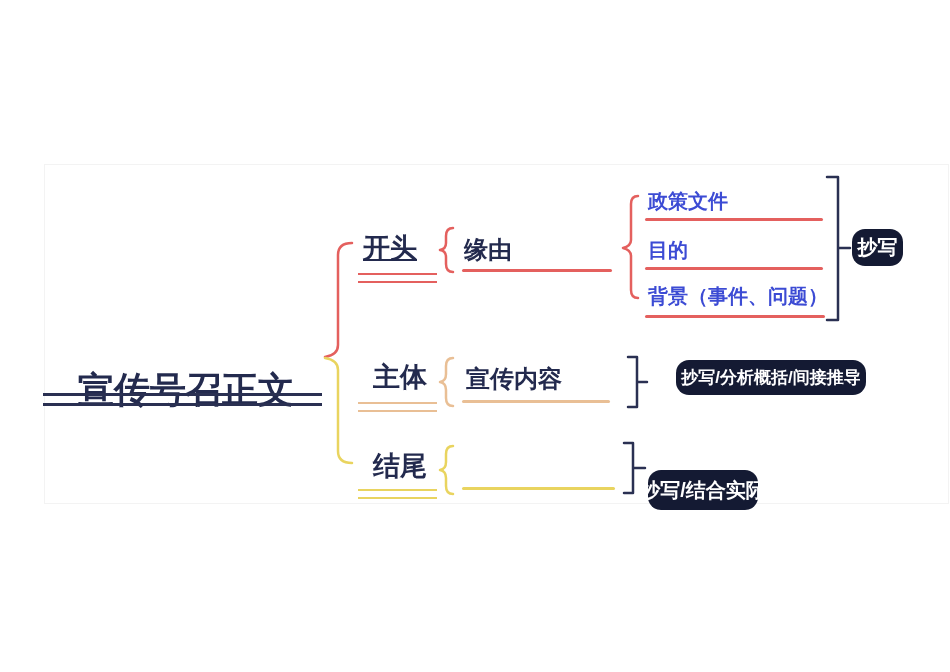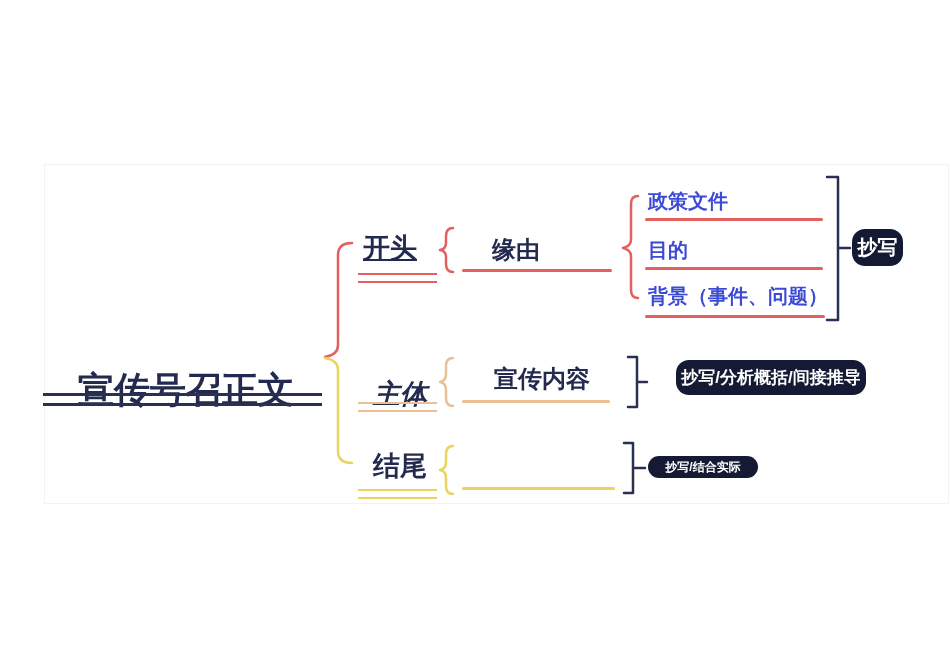--- a/index.html
+++ b/index.html
@@ -21,21 +21,21 @@
   }
   .label {
     position: absolute;
     white-space: nowrap;
     font-weight: 700;
     color: var(--navy, #232a4e);
     line-height: 1.1;
   }
   .root-label   { font-size: 36px; text-align: center; }
   .branch-label { font-size: 27px; text-align: center; }
-  .sub-label    { font-size: 24px; margin-left: 28px; }
+  .sub-label    { font-size: 24px; }
   .leaf-label   { font-size: 20px; color: var(--blue, #3c4bd4); }
   .u {
     position: absolute;
     height: 3px;
     border-radius: 2px;
   }
   .u-dbl {
     position: absolute;
     box-sizing: border-box;
     background: transparent;
@@ -109,28 +109,28 @@
   <div class="u c-red" style="left:645px; top:218px; width:178px; height:2.5px;"></div>
 
   <div class="label leaf-label" style="left:648px; top:239px;">目的</div>
   <div class="u c-red" style="left:645px; top:267px; width:178px; height:2.5px;"></div>
 
   <div class="label leaf-label" style="left:648px; top:285px;">背景（事件、问题）</div>
   <div class="u c-red" style="left:645px; top:315px; width:180px; height:2.5px;"></div>
 
   <div class="badge" style="left:852px; top:229px; width:51px; height:37px; font-size:20px;">抄写</div>
 
-  <div class="label branch-label" style="left:362px; top:380px; width:76px;font-style:italic;">主体</div>
+  <div class="label branch-label" style="left:362px; top:363px; width:76px;">主体</div>
   <div class="u-dbl b-tan" style="left:358px; top:402px; width:79px; height:10px;"></div>
 
   <div class="label sub-label" style="left:466px; top:366px;">宣传内容</div>
   <div class="u c-tan" style="left:462px; top:400px; width:148px;"></div>
 
   <div class="badge" style="left:676px; top:360px; width:190px; height:35px; font-size:17px;">抄写/分析概括/间接推导</div>
 
   <div class="label branch-label" style="left:362px; top:452px; width:76px;">结尾</div>
   <div class="u-dbl b-yellow" style="left:358px; top:489px; width:79px; height:10px;"></div>
 
   <div class="u c-yellow" style="left:462px; top:487px; width:153px;"></div>
 
-  <div class="badge" style="left:648px; top:456px; width:110px; height:22px; font-size:12px;">抄写/结合实际</div>
+  <div class="badge" style="left:648px; top:470px; width:110px; height:40px; font-size:20px;">抄写/结合实际</div>
 
 </div>
 
 </body></html>

